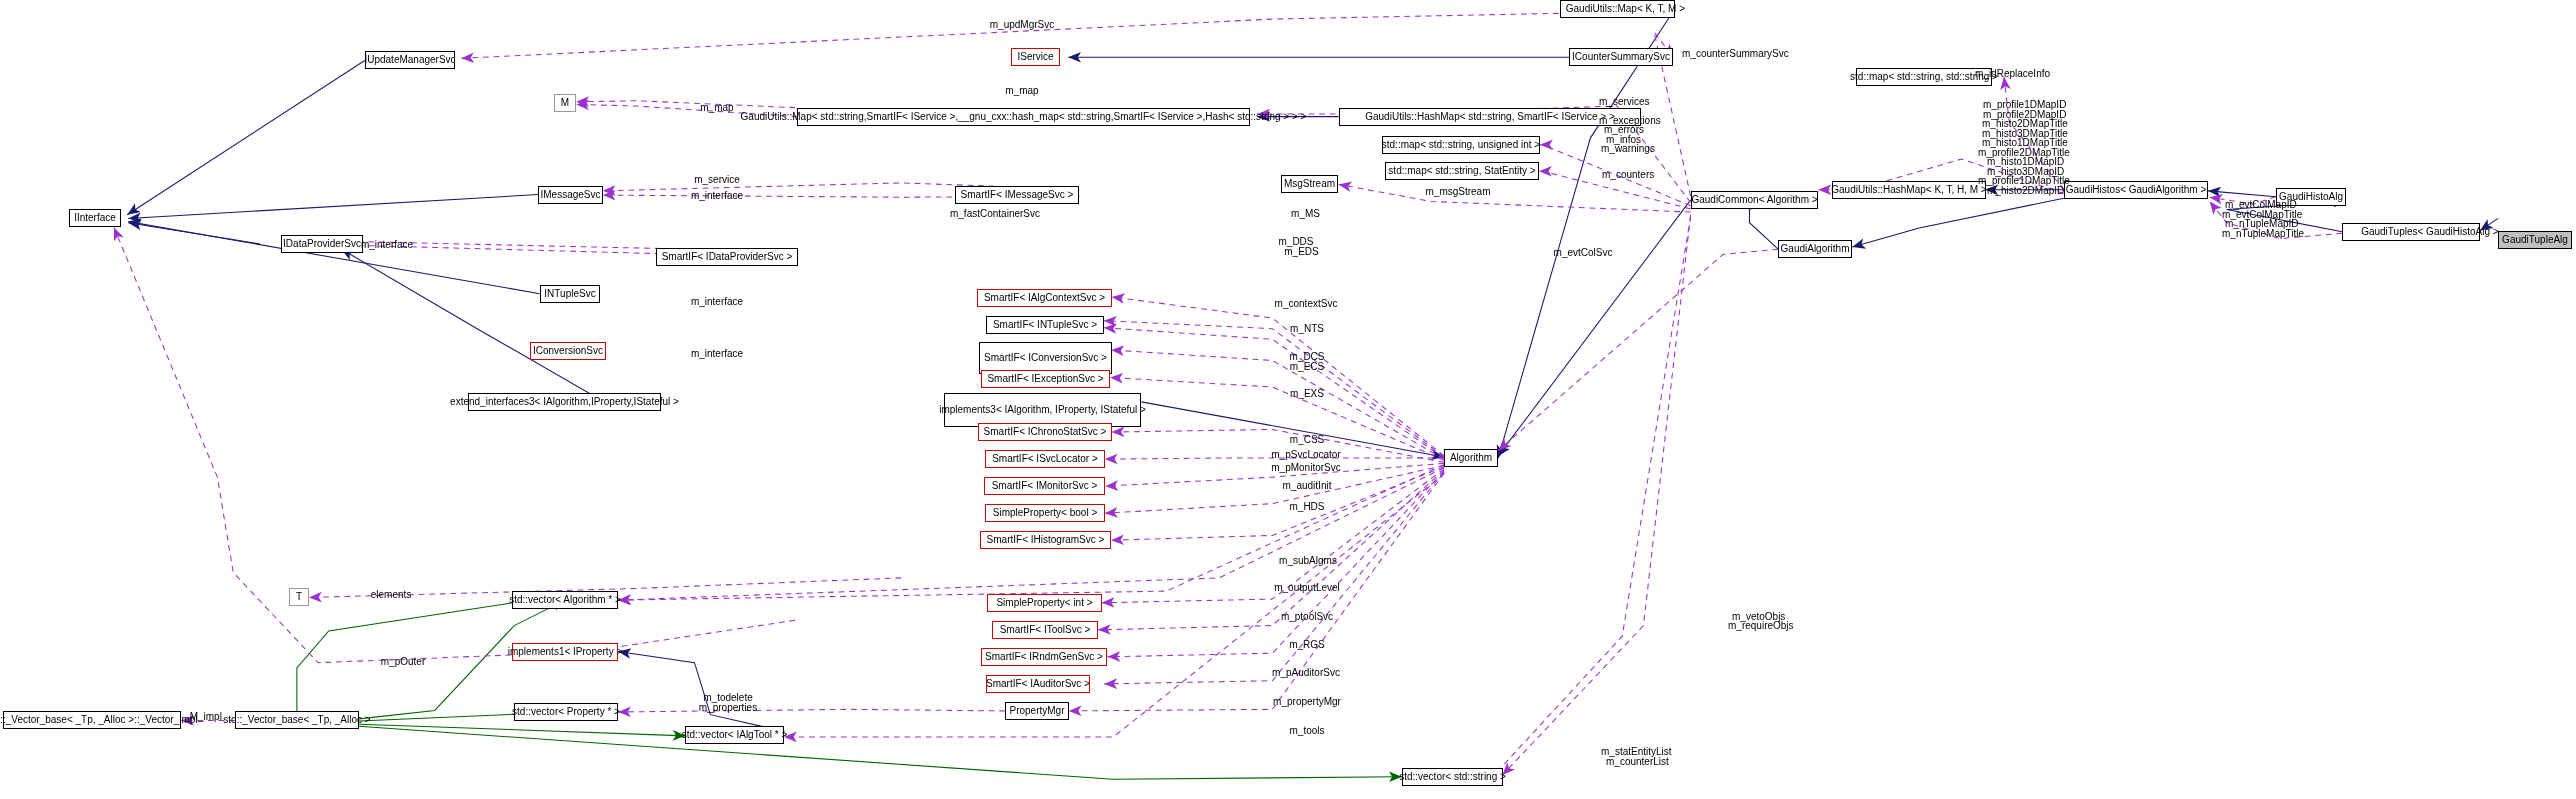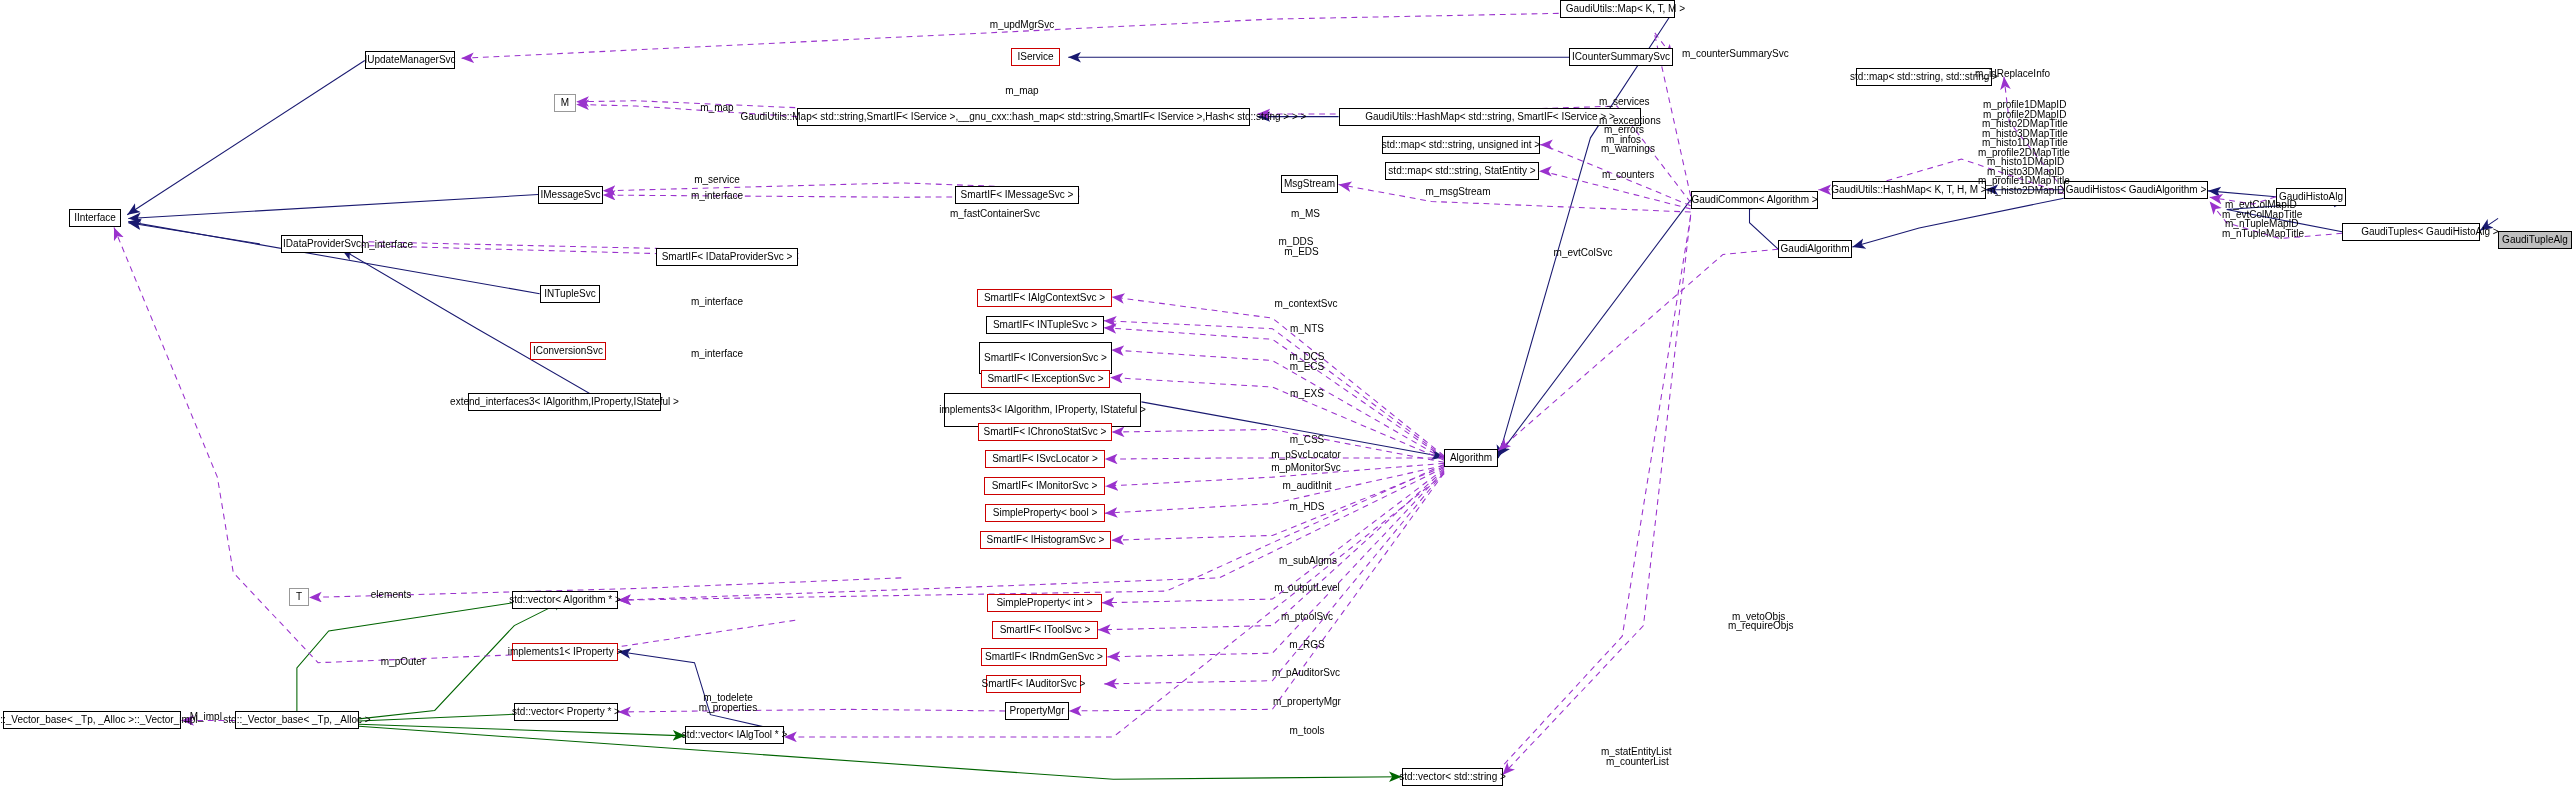--- a/index.html
+++ b/index.html
@@ -149,21 +149,21 @@
       <div class="node red" style="left: 985px; top: 450px; width: 120px; height: 18px;">SmartIF&lt; ISvcLocator &gt;</div>
       <div class="node red" style="left: 984px; top: 477px; width: 121px; height: 18px;">SmartIF&lt; IMonitorSvc &gt;</div>
       <div class="node red" style="left: 985px; top: 504px; width: 120px; height: 18px;">SimpleProperty&lt; bool &gt;</div>
       <div class="node red" style="left: 980px; top: 531px; width: 131px; height: 18px;">SmartIF&lt; IHistogramSvc &gt;</div>
       <div class="node gray" style="left: 289px; top: 588px; width: 20px; height: 18px;">T</div>
       <div class="node" style="left: 512px; top: 591px; width: 106px; height: 18px;">std::vector&lt; Algorithm * &gt;</div>
       <div class="node red" style="left: 987px; top: 594px; width: 115px; height: 18px;">SimpleProperty&lt; int &gt;</div>
       <div class="node red" style="left: 992px; top: 621px; width: 106px; height: 18px;">SmartIF&lt; IToolSvc &gt;</div>
       <div class="node red" style="left: 512px; top: 643px; width: 106px; height: 18px;">implements1&lt; IProperty &gt;</div>
       <div class="node red" style="left: 981px; top: 648px; width: 126px; height: 18px;">SmartIF&lt; IRndmGenSvc &gt;</div>
-      <div class="node red" style="left: 986px; top: 675px; width: 95px; height: 18px;">SmartIF&lt; IAuditorSvc &gt;</div>
+      <div class="node red" style="left: 986px; top: 675px; width: 104px; height: 18px;">SmartIF&lt; IAuditorSvc &gt;</div>
       <div class="node" style="left: 514px; top: 703px; width: 104px; height: 18px;">std::vector&lt; Property * &gt;</div>
       <div class="node" style="left: 1005px; top: 702px; width: 64px; height: 18px;">PropertyMgr</div>
       <div class="node" style="left: 3.2px; top: 711px; width: 178px; height: 18px;">std::_Vector_base&lt; _Tp, _Alloc &gt;::_Vector_impl</div>
       <div class="node" style="left: 235px; top: 711px; width: 124px; height: 18px;">std::_Vector_base&lt; _Tp, _Alloc &gt;</div>
       <div class="node" style="left: 685px; top: 726px; width: 99px; height: 18px;">std::vector&lt; IAlgTool * &gt;</div>
       <div class="node" style="left: 1402px; top: 768px; width: 101px; height: 18px;">std::vector&lt; std::string &gt;</div>
     </div>
   <div id="labels-host">
       <div class="lbl c" style="left: 1022px; top: 19px;">m_updMgrSvc</div>
       <div class="lbl" style="left: 1682px; top: 48px;">m_counterSummarySvc</div>

